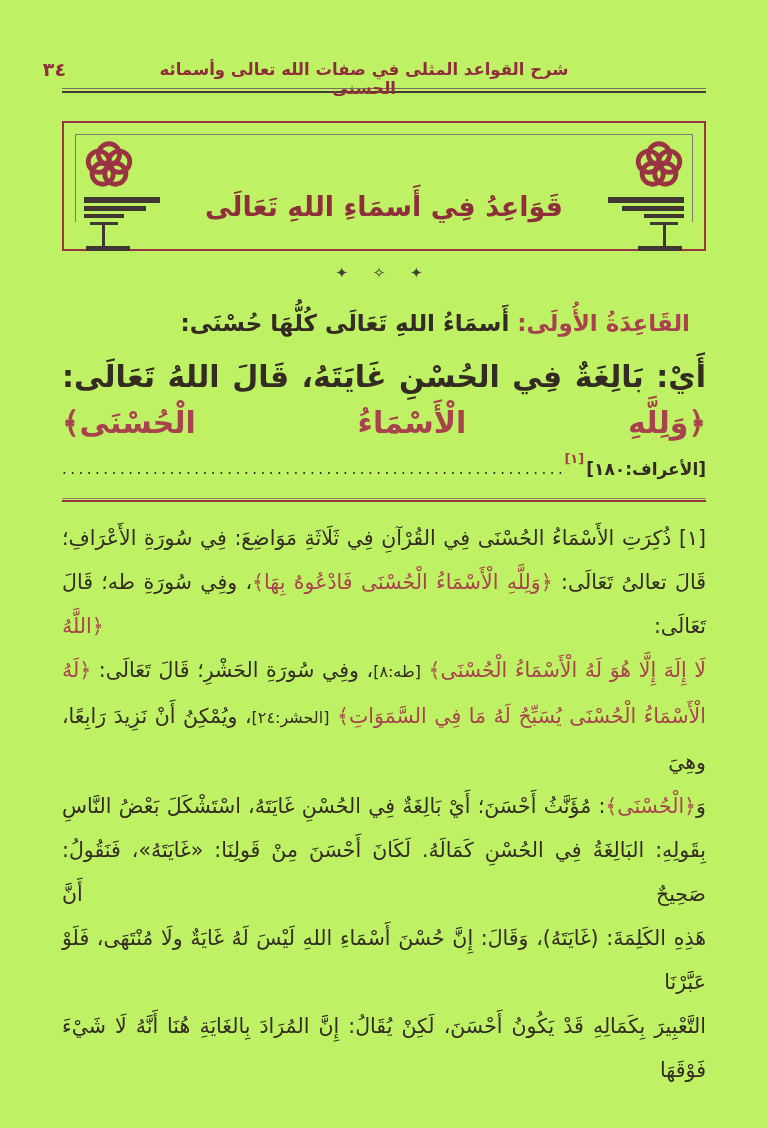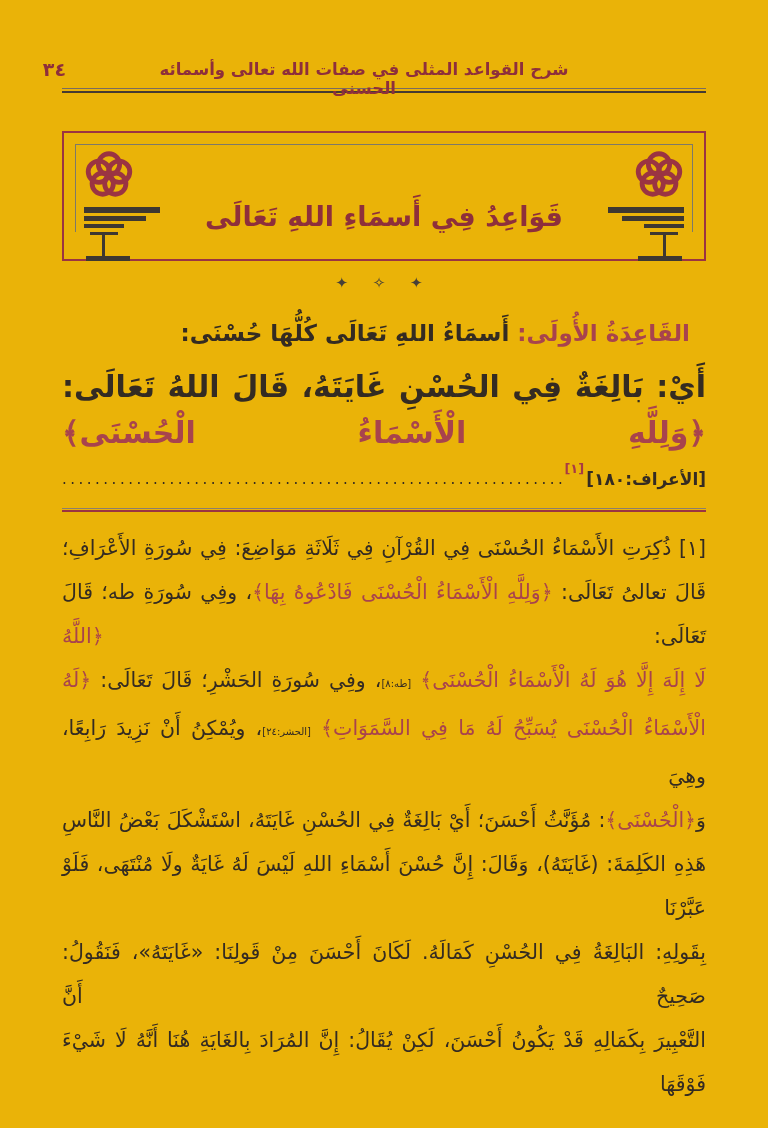--- a/index.html
+++ b/index.html
@@ -4,21 +4,21 @@
 <style>
   * { margin:0; padding:0; box-sizing:border-box; }
   html,body { width:768px; }
   body {
     font-family:"DejaVu Sans", sans-serif;
     background:#efe4cc;
   }
   .page {
     position:relative;
     width:768px; height:1128px;
-    background:#eab308;
+    background:#bef264;
     overflow:hidden;
     color:#342b22;
   }
   .content { padding:0 62px; }
 
   
   .header {
     position:relative;
     margin-top:58px;
     height:26px;
@@ -36,21 +36,21 @@
   .header-rule {
     margin-top:4px;
     height:5px;
     border-top:1px solid #7a6c60;
     border-bottom:2.5px solid #453b33;
   }
 
   
   .chapter-box {
     position:relative;
-    margin-top:38px;
+    margin-top:28px;
     height:130px;
     border:2px solid #9b3442;
     background:transparent;
   }
   .inner-line {
     position:absolute; top:11px; left:11px; right:11px; height:88px;
     border-top:1.5px solid #7d7968;
     border-left:1.5px solid #7d7968;
     border-right:1.5px solid #7d7968;
   }
@@ -122,21 +122,21 @@
   }
   .footnote { direction:rtl; margin-top:14px; }
   .footnote .fl {
     font-size:20.5px;
     line-height:44px;
     color:#342b22;
   }
   .footnote .fl.ragged { text-align:right; }
   .seg-ink { color:#342b22; }
   .seg-red { color:#a8434d; }
-  .seg-ref { color:#342b22; font-size:10px; }
+  .seg-ref { color:#342b22; font-size:16px; }
   .matn-lines .seg-red { color:#a8434d; }
 </style>
 </head>
 <body>
 
 <div class="page">
   <div class="content">
 
     <div class="header">
       <div class="page-num">٣٤</div>
@@ -209,19 +209,19 @@
     </div>
 
     <div class="fn-divider"></div>
 
     <div class="footnote">
         <div class="fl jl"><span class="seg-ink">[١] ذُكِرَتِ الأَسْمَاءُ الحُسْنَى فِي القُرْآنِ فِي ثَلَاثَةِ مَوَاضِعَ: فِي سُورَةِ الأَعْرَافِ؛</span></div>
         <div class="fl jl"><span class="seg-ink">قَالَ تعالىُ تَعَالَى: </span><span class="seg-red">﴿وَلِلَّهِ الْأَسْمَاءُ الْحُسْنَى فَادْعُوهُ بِهَا﴾</span><span class="seg-ink">، وفِي سُورَةِ طه؛ قَالَ تَعَالَى: </span><span class="seg-red">﴿اللَّهُ</span></div>
         <div class="fl jl"><span class="seg-red">لَا إِلَهَ إِلَّا هُوَ لَهُ الْأَسْمَاءُ الْحُسْنَى﴾</span><span class="seg-ink"> </span><span class="seg-ref">[طه:٨]</span><span class="seg-ink">، وفِي سُورَةِ الحَشْرِ؛ قَالَ تَعَالَى: </span><span class="seg-red">﴿لَهُ</span></div>
         <div class="fl jl"><span class="seg-red">الْأَسْمَاءُ الْحُسْنَى يُسَبِّحُ لَهُ مَا فِي السَّمَوَاتِ﴾</span><span class="seg-ink"> </span><span class="seg-ref">[الحشر:٢٤]</span><span class="seg-ink">، ويُمْكِنُ أَنْ نَزِيدَ رَابِعًا، وهِيَ</span></div>
         <div class="fl jl"><span class="seg-ink">وَ</span><span class="seg-red">﴿الْحُسْنَى﴾</span><span class="seg-ink">: مُؤَنَّثُ أَحْسَنَ؛ أَيْ بَالِغَةٌ فِي الحُسْنِ غَايَتَهُ، اسْتَشْكَلَ بَعْضُ النَّاسِ</span></div>
+        <div class="fl jl"><span class="seg-ink">بِقَولِهِ: البَالِغَةُ فِي الحُسْنِ كَمَالَهُ. لَكَانَ أَحْسَنَ مِنْ قَولِنَا: «غَايَتَهُ»، فَنَقُولُ: صَحِيحٌ أَنَّ</span></div>
         <div class="fl jl"><span class="seg-ink">هَذِهِ الكَلِمَةَ: (غَايَتَهُ)، وَقَالَ: إِنَّ حُسْنَ أَسْمَاءِ اللهِ لَيْسَ لَهُ غَايَةٌ ولَا مُنْتَهَى، فَلَوْ عَبَّرْنَا</span></div>
-        <div class="fl jl"><span class="seg-ink">بِقَولِهِ: البَالِغَةُ فِي الحُسْنِ كَمَالَهُ. لَكَانَ أَحْسَنَ مِنْ قَولِنَا: «غَايَتَهُ»، فَنَقُولُ: صَحِيحٌ أَنَّ</span></div>
         <div class="fl jl"><span class="seg-ink">التَّعْبِيرَ بِكَمَالِهِ قَدْ يَكُونُ أَحْسَنَ، لَكِنْ يُقَالُ: إِنَّ المُرَادَ بِالغَايَةِ هُنَا أَنَّهُ لَا شَيْءَ فَوْقَهَا</span></div>
       </div>
 
   </div>
 </div>
 
 </body></html>

